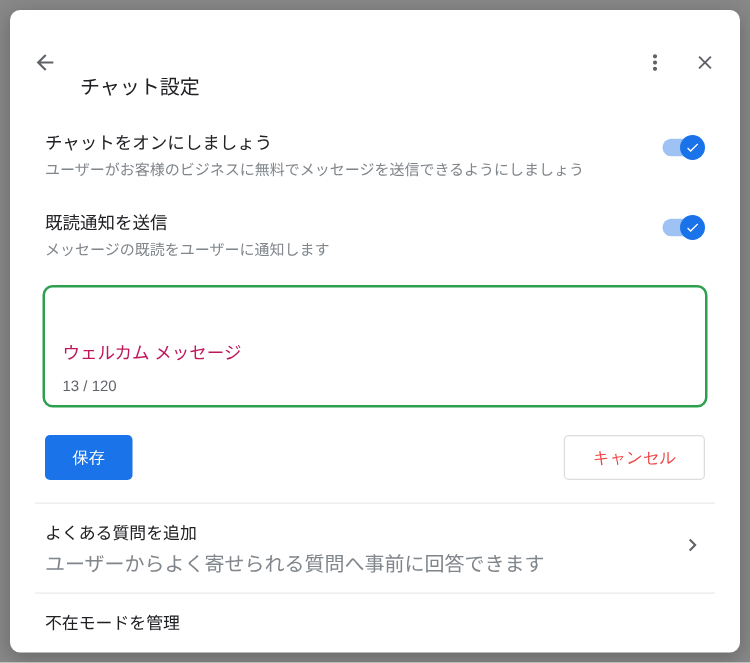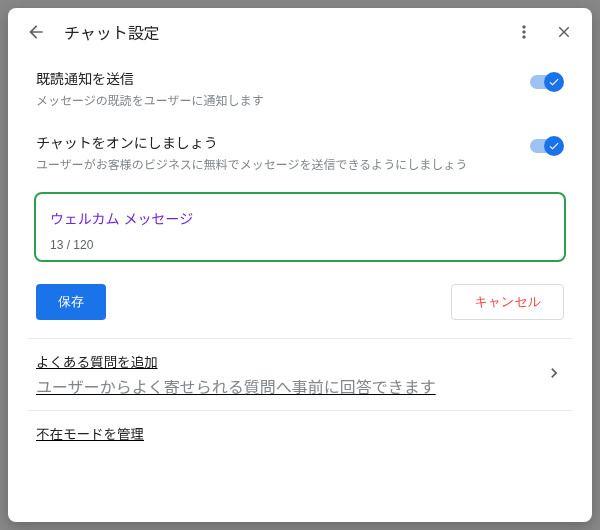--- a/index.html
+++ b/index.html
@@ -26,20 +26,21 @@
     .header {
       display: flex;
       align-items: center;
       padding: 12px 16px;
       gap: 16px;
     }
     .header-title {
       font-size: 16px;
       color: #202124;
       flex: 1;
+      margin-top: 36px;
     }
     .icon-btn {
       width: 24px;
       height: 24px;
       display: flex;
       align-items: center;
       justify-content: center;
       cursor: pointer;
       color: #5f6368;
     }
@@ -94,22 +95,23 @@
     .toggle-thumb svg { fill: #fff; }
 
     .welcome-box {
       border: 2px solid #2e9e4f;
       border-radius: 8px;
       padding: 14px 14px 8px 14px;
       margin: 8px 6px 16px 6px;
     }
     .welcome-title {
       font-size: 14px;
-      color: #6d28d9;
+      color: #be185d;
       margin-bottom: 10px;
+      margin-top: 28px;
     }
     .textarea-wrap {
       border: 1px solid #dadce0;
       border-radius: 4px;
       position: relative;
       background: #fff;
       padding: 8px 10px 10px 10px;
     }
     .textarea-label {
       font-size: 11px;
@@ -175,21 +177,20 @@
       color: #ef4444;
       border: 1px solid #dadce0;
     }
 
     .nav-row {
       display: flex;
       align-items: center;
       padding: 12px 8px;
       border-top: 1px solid #e8eaed;
       cursor: pointer;
-      text-decoration: underline;
     }
     .nav-text { flex: 1; }
     .nav-title {
       font-size: 13.5px;
       color: #202124;
       margin-bottom: 3px;
     }
     .nav-sub {
       font-size: 16px;
       color: #80868b;
@@ -216,37 +217,37 @@
       <svg width="18" height="18" viewBox="0 0 24 24">
           <path fill="#5f6368" d="M19 6.41L17.59 5 12 10.59 6.41 5 5 6.41 10.59 12 5 17.59 6.41 19 12 13.41 17.59 19 19 17.59 13.41 12z"></path>
         </svg>
     </div>
   </div>
 
   <div class="content">
 
     <div class="toggle-row">
       <div class="toggle-text">
-        <div class="toggle-title">既読通知を送信</div>
-        <div class="toggle-sub">メッセージの既読をユーザーに通知します</div>
+        <div class="toggle-title">チャットをオンにしましょう</div>
+        <div class="toggle-sub">ユーザーがお客様のビジネスに無料でメッセージを送信できるようにしましょう</div>
       </div>
       <div class="toggle">
         <div class="toggle-track"></div>
         <div class="toggle-thumb">
           <svg width="12" height="12" viewBox="0 0 24 24">
               <path d="M9 16.17L4.83 12l-1.42 1.41L9 19 21 7l-1.41-1.41z"></path>
             </svg>
         </div>
       </div>
     </div>
 
     <div class="toggle-row">
       <div class="toggle-text">
-        <div class="toggle-title">チャットをオンにしましょう</div>
-        <div class="toggle-sub">ユーザーがお客様のビジネスに無料でメッセージを送信できるようにしましょう</div>
+        <div class="toggle-title">既読通知を送信</div>
+        <div class="toggle-sub">メッセージの既読をユーザーに通知します</div>
       </div>
       <div class="toggle">
         <div class="toggle-track"></div>
         <div class="toggle-thumb">
           <svg width="12" height="12" viewBox="0 0 24 24">
               <path d="M9 16.17L4.83 12l-1.42 1.41L9 19 21 7l-1.41-1.41z"></path>
             </svg>
         </div>
       </div>
     </div>

